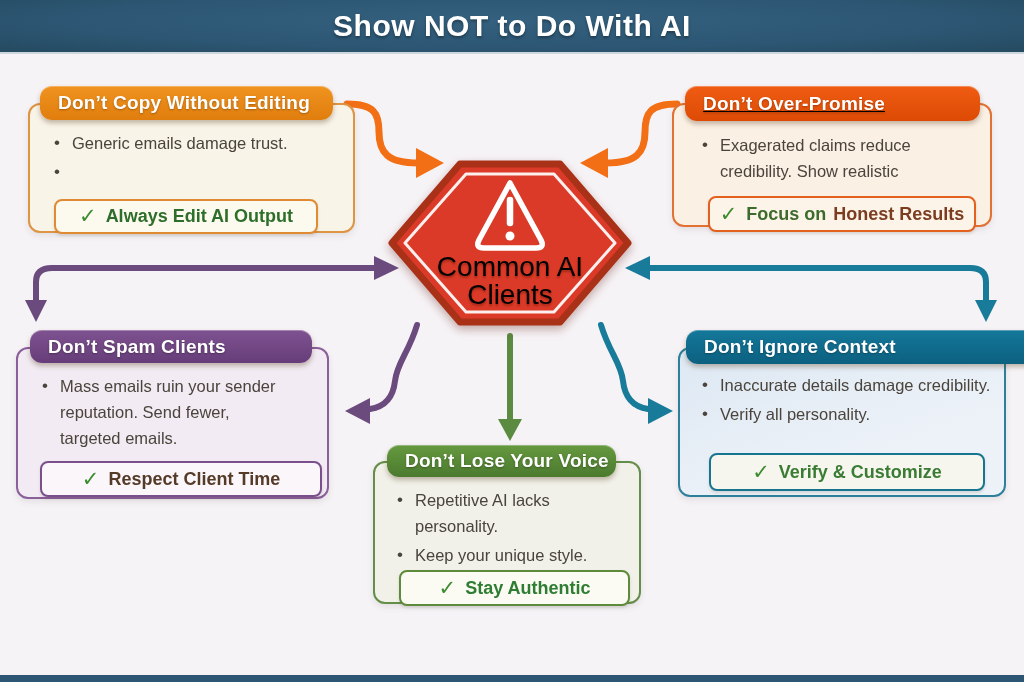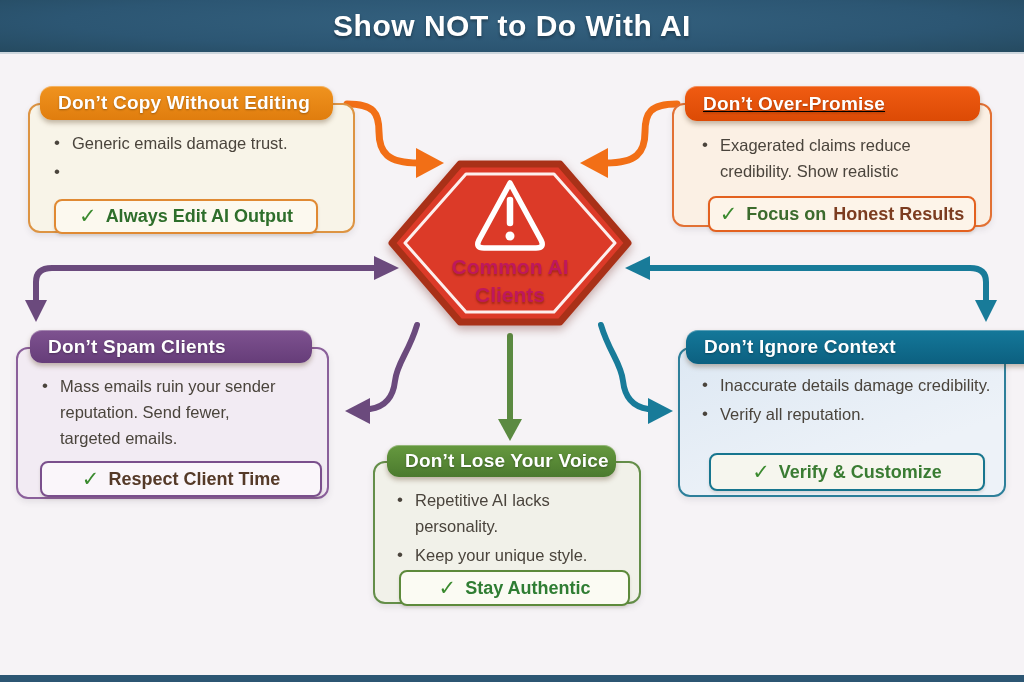--- a/index.html
+++ b/index.html
@@ -58,21 +58,21 @@
   .pill .check{color:#3a8a2e;font-size:21px;font-weight:bold;line-height:1;transform:translateY(-1px);}
   .pill .plabel{color:var(--action-color);font-size:18px;font-weight:bold;white-space:nowrap;}
   .pill .plabel2{color:var(--action2-color,inherit);font-size:18px;font-weight:bold;white-space:nowrap;}
   .pill .plabel2:empty{display:none;}
   .pill .plabel2:not(:empty){margin-left:-2px;}
   
   .hexwrap{position:absolute;left:386px;top:156px;width:248px;height:174px;z-index:20;}
   .hexwrap svg{position:absolute;left:0;top:0;overflow:visible;}
   .hextext{
     position:absolute;left:0;top:97px;width:248px;text-align:center;
-    color:#be185d;font-weight:bold;font-size:21px;line-height:28px;
+    color:#000000;font-weight:normal;font-size:28px;line-height:28px;
     text-shadow:0 2px 2px rgba(120,25,10,.55);z-index:2;
   }
   
   .arrows{position:absolute;left:0;top:0;z-index:5;pointer-events:none;}
 </style>
 </head>
 <body>
 
 <div class="titlebar">
   <div class="title">Show NOT to Do With AI</div>
@@ -166,21 +166,21 @@
   </div>
   <div class="card-header" style="left:14px;width:282px;height:33px;">
     <span class="htext">Don’t Spam Clients</span>
   </div>
 </div>
 
 <div class="card" style="left: 678px; top: 330px; width: 328px; height: 167px; --header: #14789a; --header-dark: #0c6080; --border: #2d7f9a; --body: #e9eff6; --pill-border: #17768f; --pill-bg: #f6f6ee; --action-color: #3a7c33;">
   <div class="card-body" style="background:linear-gradient(160deg,#dde8f3 0%,#edf2f8 70%);">
     <ul class="bullets" style="padding:23px 4px 0 22px;">
       <li><span class="dot">•</span><span>Inaccurate details damage credibility.</span></li>
-      <li><span class="dot">•</span><span>Verify all reputation.</span></li>
+      <li><span class="dot">•</span><span>Verify all personality.</span></li>
     </ul>
     <div class="pill" style="left:29px;top:104px;width:272px;height:34px;">
       <span class="check">✓</span>
       <span class="plabel">Verify &amp; Customize</span>
 
     </div>
   </div>
   <div class="card-header" style="left:8px;width:369px;">
     <span class="htext">Don’t Ignore Context</span>
   </div>

